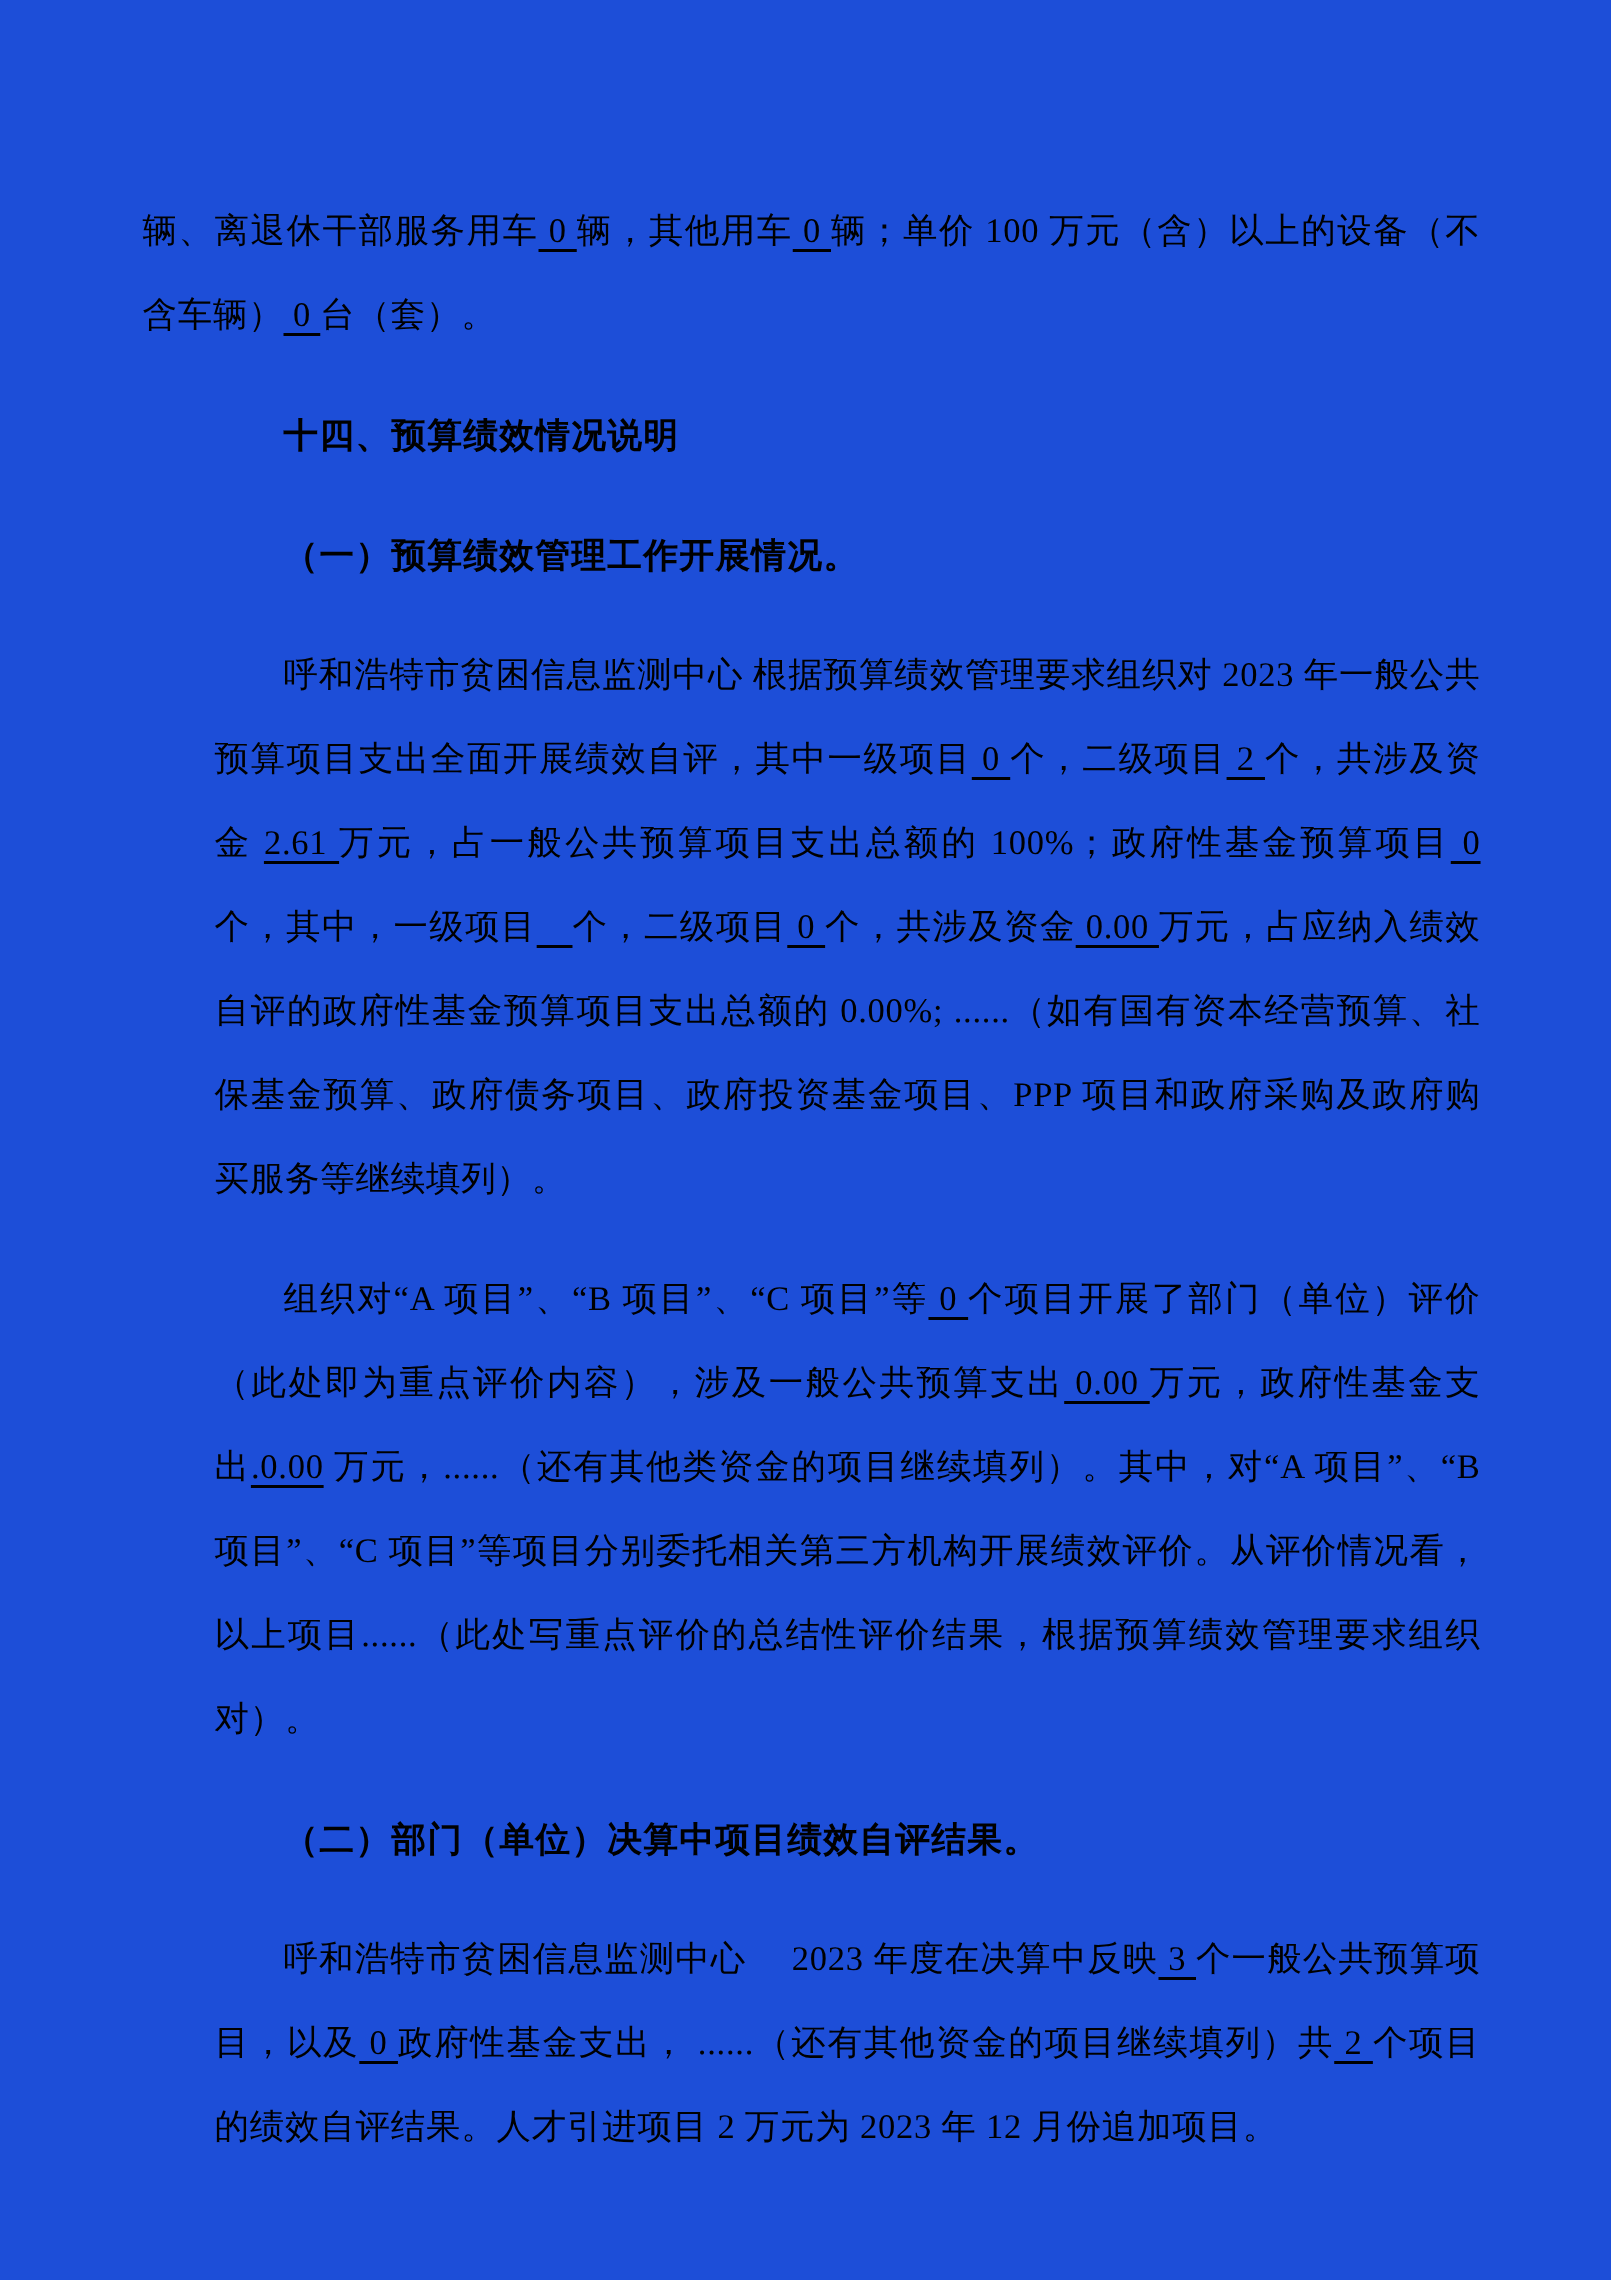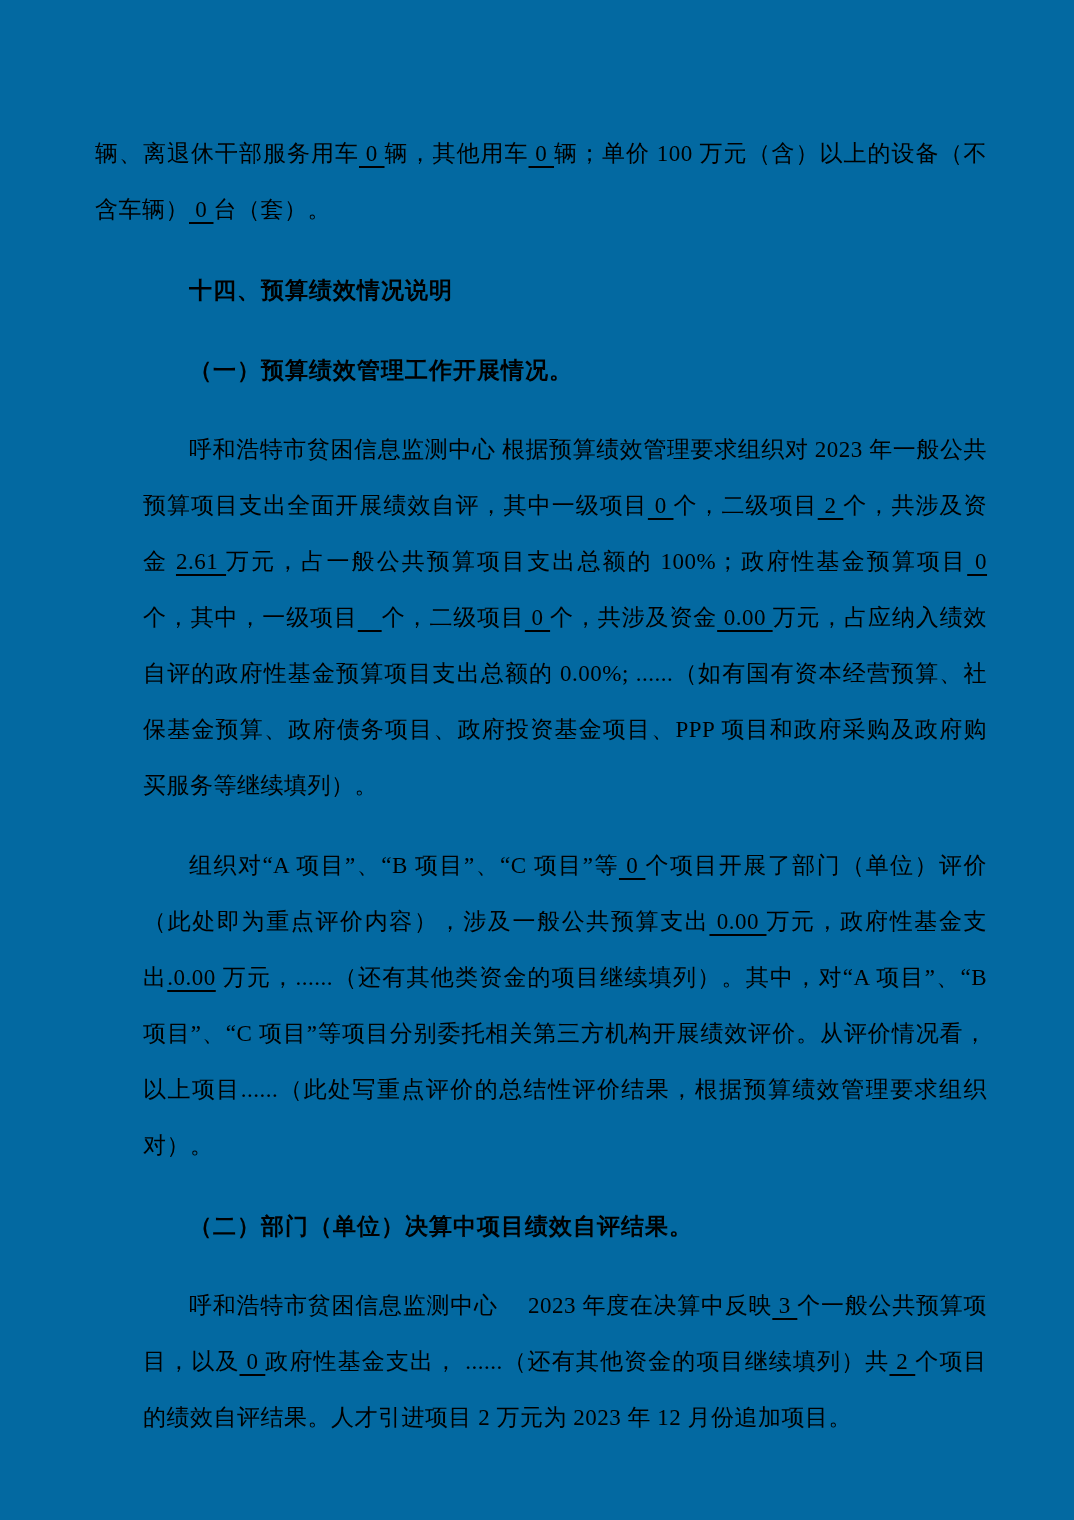--- a/index.html
+++ b/index.html
@@ -1,21 +1,21 @@
 <!DOCTYPE html>
 <html><head>
 <meta charset="utf-8">
 <style>
   * { box-sizing: border-box; }
   html, body { margin: 0; padding: 0; background: #ffffff; }
   .page {
     position: relative;
     width: 1074px;
     height: 1520px;
-    background: #0369a1;
+    background: #1d4ed8;
     overflow: hidden;
     font-family: "Liberation Serif", "DejaVu Serif", serif;
     color: #000000;
   }
   .doc {
     position: absolute;
     left: 95px;
     top: 126px;
     width: 892px;
     font-size: 23px;

